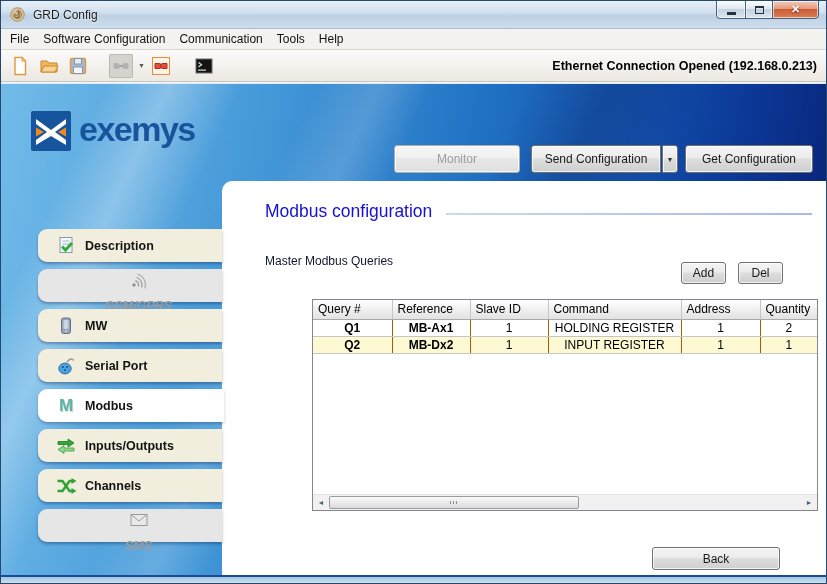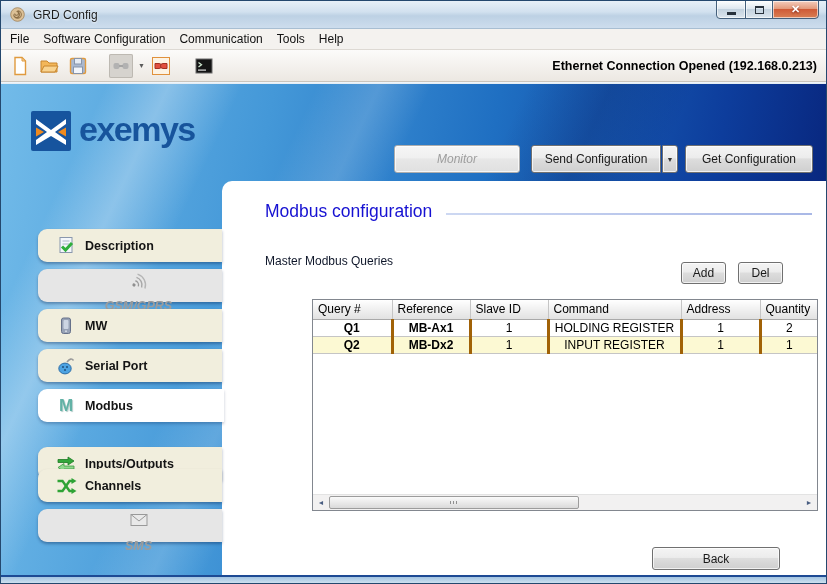--- a/index.html
+++ b/index.html
@@ -63,21 +63,21 @@
   .logo-text { font-size:34px; font-weight:bold; color:#17549c; letter-spacing:-1.5px; margin-left:8px;
     margin-top:-4px; }
 
   
   .header-buttons { position:absolute; top:61px; right:13px; display:flex; align-items:center; z-index:1; }
   .btn7 { height:28px; border:1px solid #707070; border-radius:3px; font-size:12px; color:#1a1a1a;
     display:flex; align-items:center; justify-content:center;
     background:linear-gradient(#f4f4f4,#ececec 45%,#dddddd 50%,#cfcfcf);
     box-shadow:inset 0 0 0 1px rgba(255,255,255,.7); cursor:default; }
   .btn-monitor { width:126px; margin-right:11px; color:#9d9d9d; border-color:#adadad;
-    background:linear-gradient(#f6f6f6,#f0f0f0 45%,#e7e7e7 50%,#e0e0e0);font-style:italic; }
+    background:linear-gradient(#f6f6f6,#f0f0f0 45%,#e7e7e7 50%,#e0e0e0); }
   .btn-send { width:130px; margin-right:1px; border-radius:3px 0 0 3px; }
   .btn-send-arrow { width:16px; border-radius:0 3px 3px 0; font-size:7px; color:#333; margin-right:7px; }
   .btn-get { width:128px; }
 
   
   .nav-item { position:absolute; left:37px; width:184px; height:33px; z-index:3;
     border-radius:9px 0 0 9px; background:#f1eedd;
     box-shadow:0 2px 3px rgba(0,25,70,.35);
     display:flex; align-items:center; padding-left:17px; gap:8px;
     font-size:12.5px; font-weight:bold; color:#141414; cursor:default; }
@@ -103,21 +103,21 @@
   
   .table-frame { position:absolute; left:65px; top:118px; width:506px; height:212px;
     border:1px solid #82878f; background:#fff;margin-left:25px; }
   table { border-collapse:collapse; width:100%; table-layout:fixed; font-size:12px; color:#000; }
   th { height:19px; font-weight:400; text-align:left; padding:0 5px;
     background:linear-gradient(#ffffff,#ededed 60%,#e2e2e2);
     border-right:1px solid #c5c5c5; border-bottom:1px solid #a9a9a9;
     white-space:nowrap; overflow:hidden; }
   th:last-child { border-right:none; }
   td { height:17px; text-align:center; padding:0 3px;
-    border-right:3px solid #a16207; border-bottom:1px solid #c5c5c5;
+    border-right:1px solid #a16207; border-bottom:1px solid #c5c5c5;
     white-space:nowrap; overflow:hidden; }
   td:last-child { border-right:none; }
   td.strong { font-weight:bold; }
   tr.alt td { background:#fcf9d3; }
 
   .hscroll { position:absolute; left:0; right:0; bottom:0; height:16px; background:#f2f1f1;
     border-top:1px solid #e3e3e3; display:flex; align-items:stretch; }
   .scroll-arrow { width:16px; display:flex; align-items:center; justify-content:center;
     color:#4a5e82; font-size:7px; }
   .scroll-arrow.right { margin-left:auto; }
@@ -283,21 +283,21 @@
       <span>Serial Port</span>
     </div>
 
     <div class="nav-item active" style="top:305px">
       <span class="nicon">
         <span class="m-letter">M</span>
       </span>
       <span>Modbus</span>
     </div>
 
-    <div class="nav-item" style="top:363px">
+    <div class="nav-item" style="top:345px">
       <span class="nicon">
         <svg width="22" height="22" viewBox="0 0 22 22">
           <polygon points="3,6.5 13,6.5 13,4 19,8 13,12 13,9.5 3,9.5" fill="#33a73a" stroke="#1d7a23" stroke-width="0.8"></polygon>
           <polygon points="19,13 9,13 9,10.5 3,14.5 9,18.5 9,16 19,16" fill="#8fd98c" stroke="#3f9a44" stroke-width="0.8"></polygon>
         </svg>
       </span>
       <span>Inputs/Outputs</span>
     </div>
 
     <div class="nav-item" style="top:385px">

